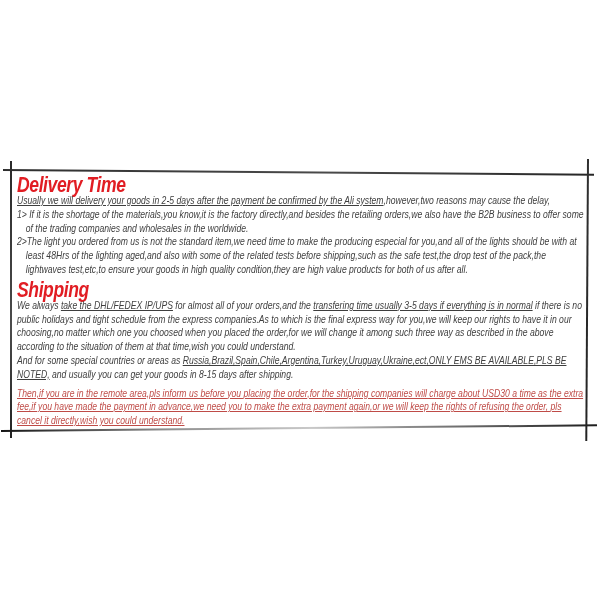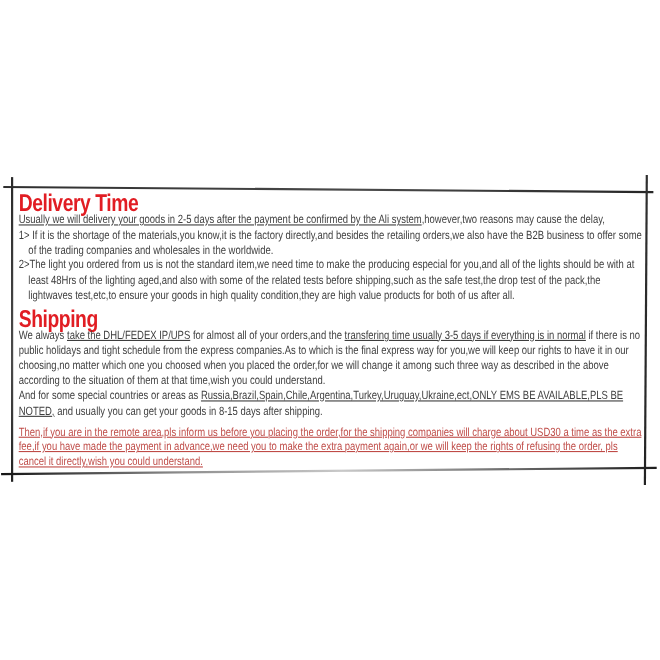--- a/index.html
+++ b/index.html
@@ -11,20 +11,21 @@
   }
   html, body { margin: 0; padding: 0; }
   body { background: #fff; font-family: "Liberation Sans", sans-serif; }
 
   .stage {
     position: relative;
     width: 600px;
     height: 600px;
     background: var(--background);
     overflow: hidden;
+    font-style: italic;
   }
 
   
   .frame-line { position: absolute; background: var(--frame); }
   .frame-top {
     left: 3px; top: 169px; width: 591px; height: 2px;
     transform: rotate(0.45deg); transform-origin: 0 50%;
     background: linear-gradient(to right, #2e2e2e, #4a4a4a 55%, #262626);
   }
   .frame-bottom {

